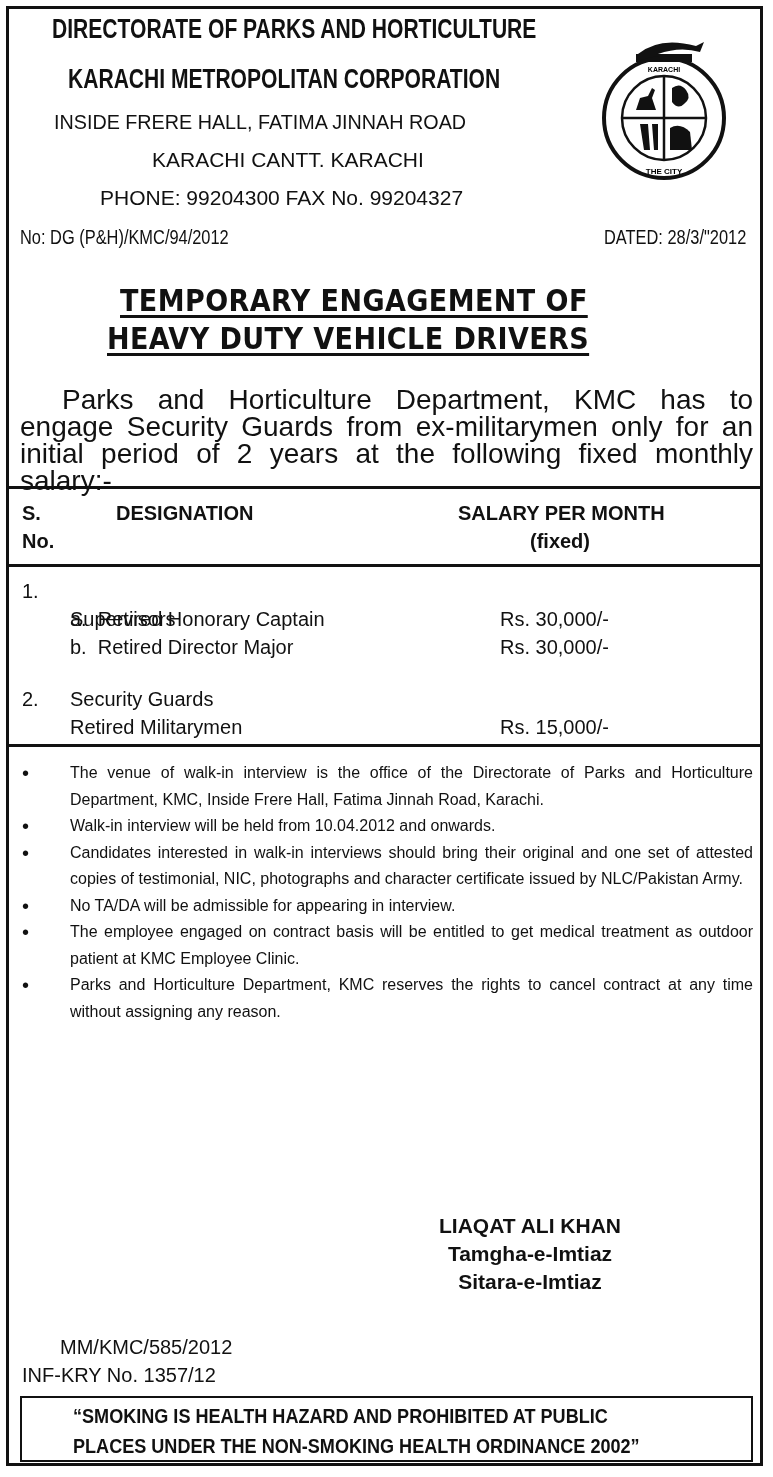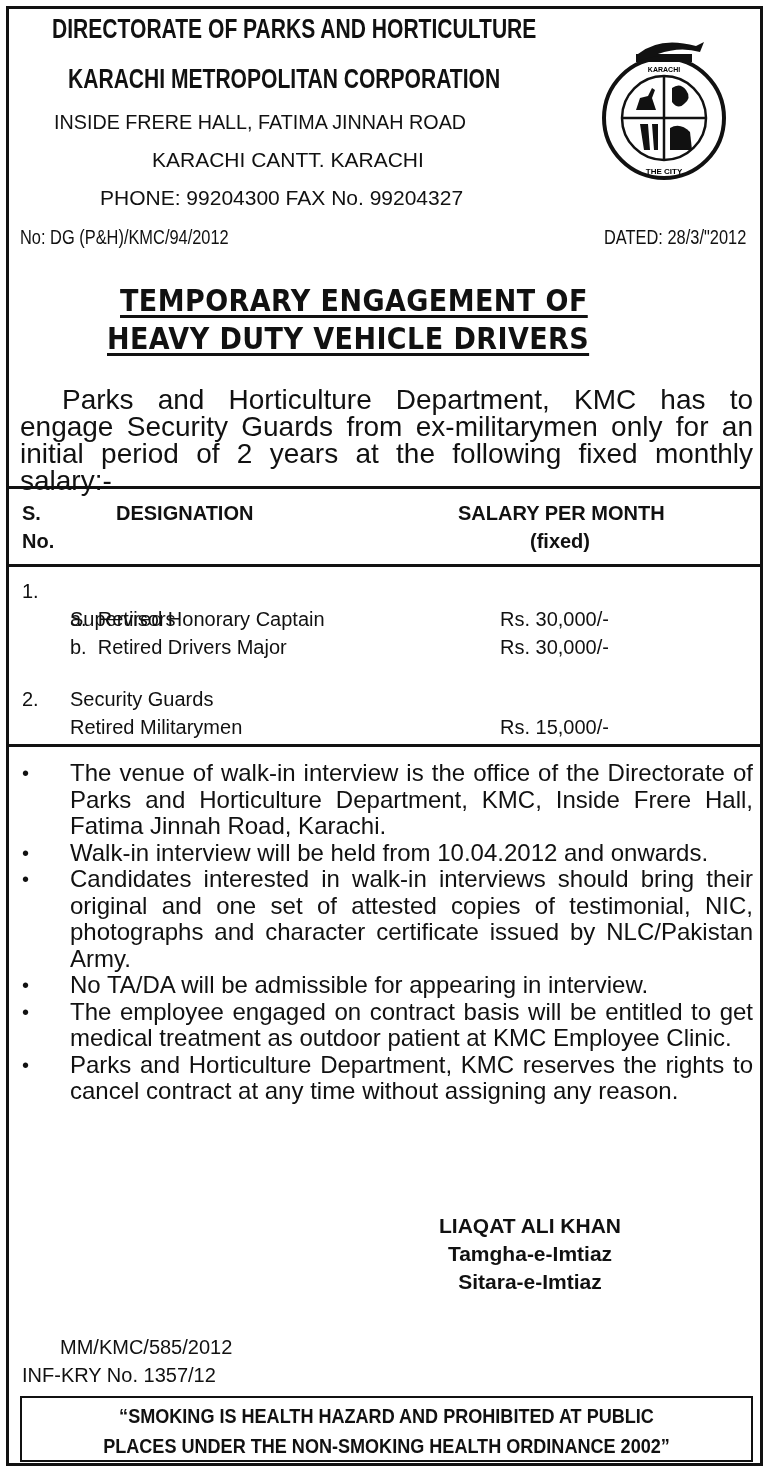--- a/index.html
+++ b/index.html
@@ -13,26 +13,26 @@
   .hdr-line { font-size: 21px; white-space: nowrap; }
   .ref { font-size: 18px; white-space: nowrap; }
   .heading { font-family: "DejaVu Sans", sans-serif; font-weight: bold; font-size: 31px;
              text-decoration: underline; text-decoration-thickness: 3px; text-underline-offset: 4px;
              white-space: nowrap; letter-spacing: 0.5px; }
   .para { font-size: 28px; line-height: 27px; text-align: justify; }
   .hr { position: absolute; left: 6px; width: 757px; height: 3px; background: #111; }
   .th { font-weight: bold; font-size: 20px; white-space: nowrap; }
   .td { font-size: 20px; white-space: nowrap; }
   ul.bullets { list-style: none; margin: 0; padding: 0; }
-  ul.bullets li { position: relative; padding-left: 48px; font-size: 24px; line-height: 26.5px; text-align: justify; }
+  ul.bullets li { position: relative; padding-left: 48px; font-size: 16px; line-height: 26.5px; text-align: justify; }
   ul.bullets li::before { content: "\2022"; position: absolute; left: 0; top: 0; font-size: 20px; }
   .sig { font-weight: bold; font-size: 21px; text-align: center; line-height: 28px; }
   .foot { font-size: 20px; line-height: 27px; }
   .notice { position: absolute; left: 20px; top: 1396px; width: 733px; height: 66px;
-            border: 2px solid #111; box-sizing: border-box; text-align: center;
+            border: 2px solid #111; box-sizing: border-box; 
             font-weight: bold; font-size: 21px; line-height: 30px; padding-top: 3px; }
   .seal { position: absolute; left: 600px; top: 32px; width: 128px; height: 150px; }
 </style>
 </head>
 <body>
 
 <div class="frame"></div>
 
 <div class="abs narrow hdr-title" style="left:52px; top:14px; transform:scaleX(0.78);">DIRECTORATE OF PARKS AND HORTICULTURE</div>
 <div class="abs narrow hdr-title" style="left:68px; top:64px; transform:scaleX(0.78);">KARACHI  METROPOLITAN CORPORATION</div>
@@ -72,21 +72,21 @@
 <div class="abs th" style="left:530px; top:530px;">(fixed)</div>
 
 <div class="hr" style="top:564px;"></div>
 
 <div class="abs td" style="left:22px; top:580px;">1.</div>
 <div class="abs td" style="left:70px; top:580px;margin-top:28px;">Supervisors</div>
 
 <div class="abs td" style="left:70px; top:608px; white-space:pre;">a.  Retired Honorary Captain</div>
 <div class="abs td" style="left:500px; top:608px;">Rs. 30,000/-</div>
 
-<div class="abs td" style="left:70px; top:636px; white-space:pre;">b.  Retired Drivers Major</div>
+<div class="abs td" style="left:70px; top:636px; white-space:pre;">b.  Retired Director Major</div>
 <div class="abs td" style="left:500px; top:636px;">Rs. 30,000/-</div>
 
 <div class="abs td" style="left:22px; top:688px;">2.</div>
 <div class="abs td" style="left:70px; top:688px;">Security Guards</div>
 
 <div class="abs td" style="left:70px; top:716px;">Retired Militarymen</div>
 <div class="abs td" style="left:500px; top:716px;">Rs. 15,000/-</div>
 
 <div class="hr" style="top:744px;"></div>
 

